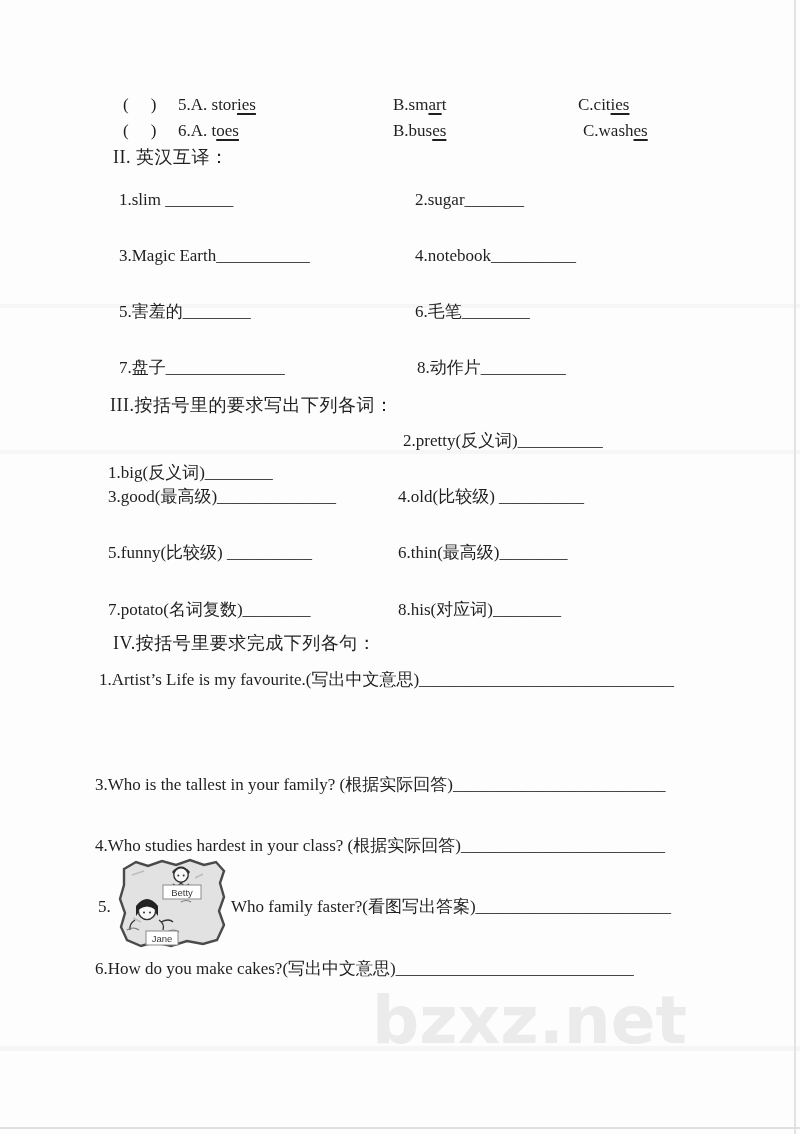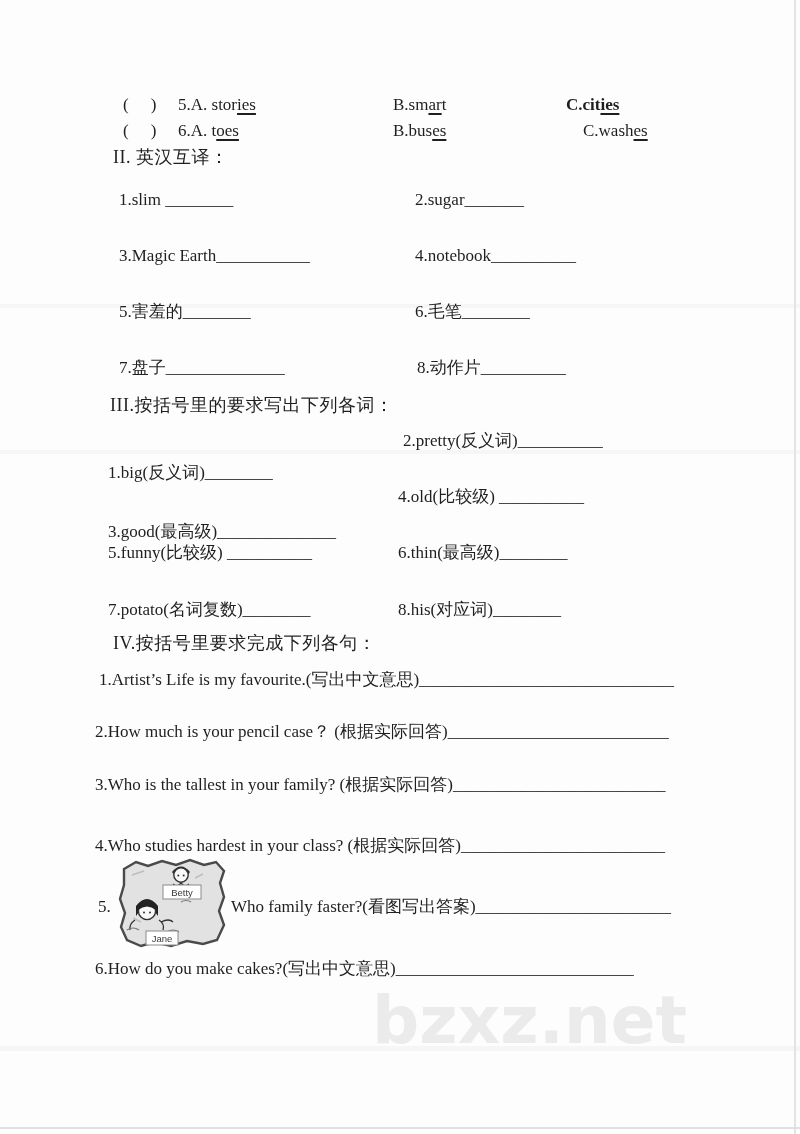--- a/index.html
+++ b/index.html
@@ -51,21 +51,21 @@
 
 <div class="page">
 
   <div class="band" style="top:304px;height:4px;"></div>
   <div class="band" style="top:450px;height:4px;"></div>
   <div class="band" style="top:1046px;height:5px;"></div>
 
   <span class="t paren" style="top:95px;left:123px;">(    )</span>
   <span class="t opt" style="top:95px;left:178px;"><span>5.A. stor</span><span class="u">ies</span><span></span></span>
   <span class="t opt" style="top:95px;left:393px;"><span>B.sm</span><span class="u">ar</span><span>t</span></span>
-  <span class="t opt" style="top:95px;left:566px;font-weight:bold;"><span>C.cit</span><span class="u">ies</span><span></span></span>
+  <span class="t opt" style="top:95px;left:578px;"><span>C.cit</span><span class="u">ies</span><span></span></span>
 
   <span class="t paren" style="top:121px;left:123px;">(    )</span>
   <span class="t opt" style="top:121px;left:178px;"><span>6.A. t</span><span class="u">oes</span><span></span></span>
   <span class="t opt" style="top:121px;left:393px;"><span>B.bus</span><span class="u">es</span><span></span></span>
   <span class="t opt" style="top:121px;left:583px;"><span>C.wash</span><span class="u">es</span><span></span></span>
 
   <div class="t heading" style="top:147px;left:113px;">II. 英汉互译：</div>
 
   <span class="t" style="top:190px;left:119px;">1.slim ________</span>
   <span class="t" style="top:190px;left:415px;">2.sugar_______</span>
@@ -73,31 +73,30 @@
   <span class="t" style="top:246px;left:415px;">4.notebook__________</span>
   <span class="t" style="top:302px;left:119px;">5.害羞的________</span>
   <span class="t" style="top:302px;left:415px;">6.毛笔________</span>
   <span class="t" style="top:358px;left:119px;">7.盘子______________</span>
   <span class="t" style="top:358px;left:417px;">8.动作片__________</span>
 
   <div class="t heading" style="top:395px;left:110px;">III.按括号里的要求写出下列各词：</div>
 
   <span class="t" style="top:431px;left:108px;margin-top:32px;">1.big(反义词)________</span>
   <span class="t" style="top:431px;left:403px;">2.pretty(反义词)__________</span>
-  <span class="t" style="top:487px;left:108px;margin-top:35px;">3.good(最高级)______________</span>
+  <span class="t" style="top:487px;left:108px;">3.good(最高级)______________</span>
   <span class="t" style="top:487px;left:398px;">4.old(比较级) __________</span>
   <span class="t" style="top:543px;left:108px;">5.funny(比较级) __________</span>
   <span class="t" style="top:543px;left:398px;">6.thin(最高级)________</span>
   <span class="t" style="top:600px;left:108px;">7.potato(名词复数)________</span>
   <span class="t" style="top:600px;left:398px;">8.his(对应词)________</span>
 
   <div class="t heading" style="top:633px;left:113px;">IV.按括号里要求完成下列各句：</div>
 
   <span class="t" style="top:670px;left:99px;">1.Artist’s Life is my favourite.(写出中文意思)______________________________</span>
-  <span class="t" style="top:722px;left:95px;">2.How much is your pencil case？ (根据实际回答)__________________________</span>
   <span class="t" style="top:775px;left:95px;">3.Who is the tallest in your family? (根据实际回答)_________________________</span>
   <span class="t" style="top:836px;left:95px;">4.Who studies hardest in your class? (根据实际回答)________________________</span>
 
   <span class="t" style="top:897px;left:98px;">5.</span>
 
   <div class="pic">
     <svg viewBox="0 0 111 92">
 
       <path d="M7,11 L19,4 31,8 45,3 59,7 73,2 87,7 99,4 107,13 103,25 107,39 102,53 107,67 100,82 86,86 70,83 54,88 38,84 24,88 10,82 4,69 8,55 3,41 7,27 Z" fill="#e2e2e2" stroke="#4a4a4a" stroke-width="2.4"></path>
       <path d="M15,17 L27,13 M78,20 L86,16 M16,60 L24,64" stroke="#bdbdbd" stroke-width="1.4" fill="none"></path>

